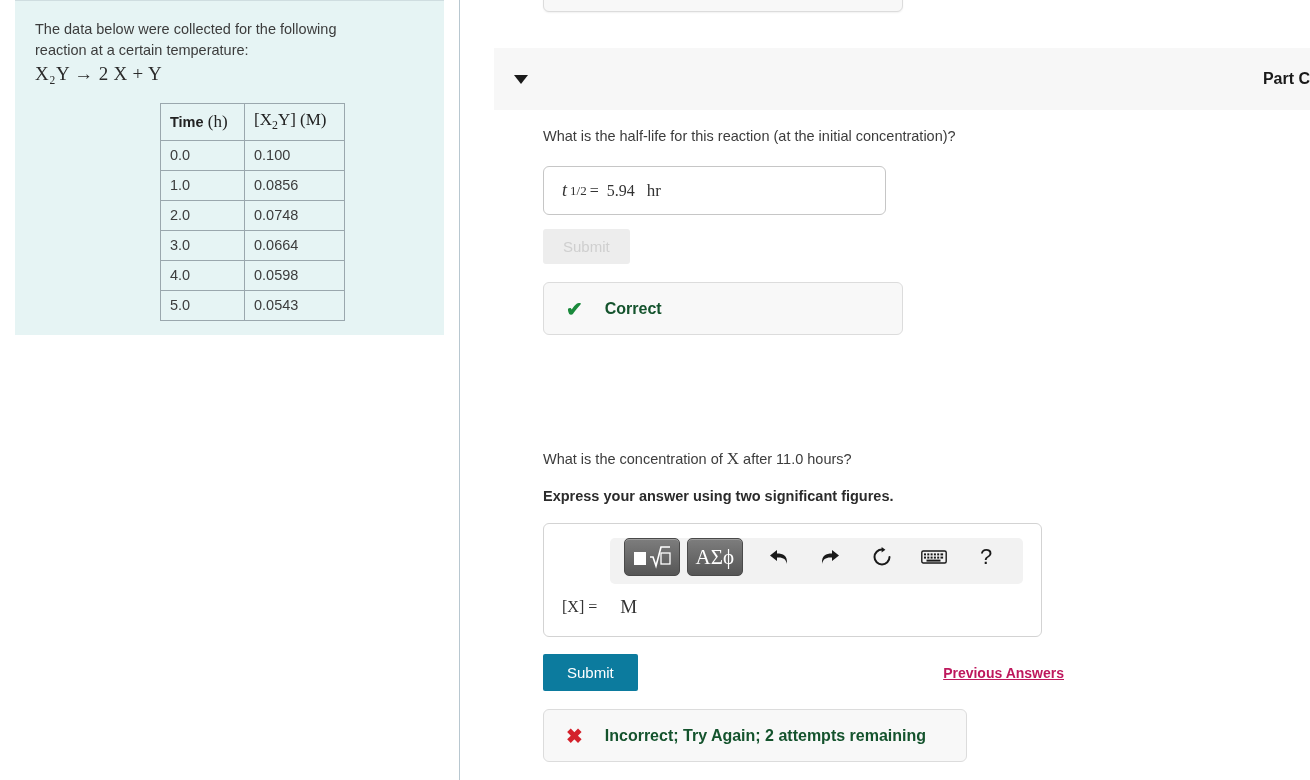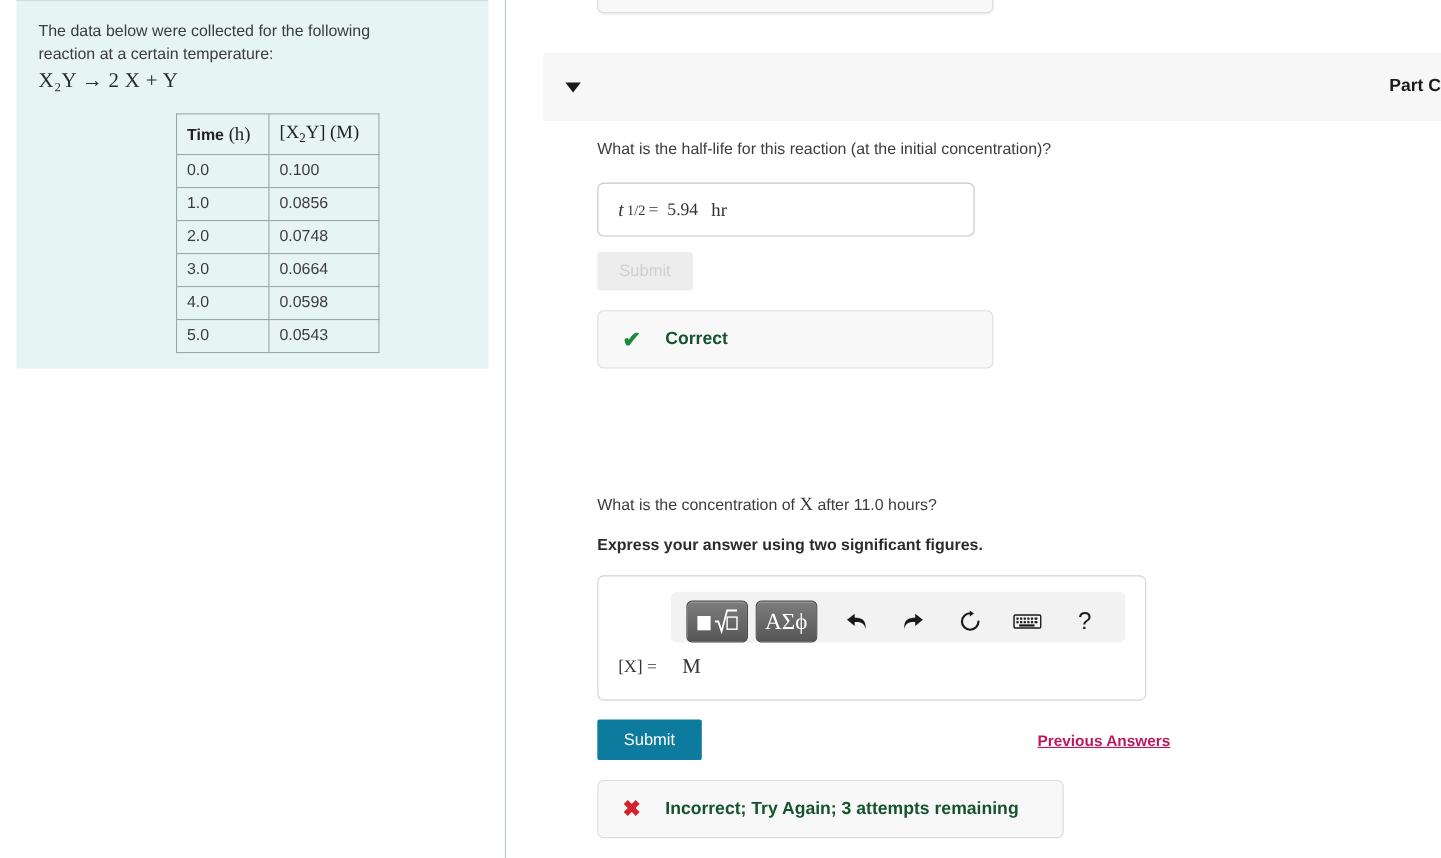--- a/index.html
+++ b/index.html
@@ -133,21 +133,21 @@
   .x-icon { color: #d4212b; font-size: 20px; font-weight: bold; margin-right: 22px; line-height: 1; }
 
   
   .entry-card {
     border: 1px solid #d3d3d3; border-radius: 6px;
     background: #fff; padding: 0;
   }
   .mathbar {
     margin: 14px 18px 0 66px;
     background: #f2f2f2; border-radius: 5px;
-    height: 46px; display: flex; align-items: flex-end; padding: 0 14px;
+    height: 46px; display: flex; align-items: flex-start; padding: 0 14px;
   }
   .mb-btn {
     width: 56px; height: 38px; border-radius: 5px;
     background: linear-gradient(#7d7d7d, #565656);
     border: 1px solid #4a4a4a;
     display: flex; align-items: center; justify-content: center;
     color: #fff; margin-right: 7px;
     box-shadow: inset 0 1px 0 rgba(255,255,255,.25);
     cursor: pointer;
   }
@@ -333,18 +333,18 @@
         </div>
       </div>
 
       <div style="display:flex;align-items:center;justify-content:space-between;width:521px;margin-top:17px;">
         <button class="btn-submit">Submit</button>
         <a class="prev-link">Previous Answers</a>
       </div>
 
       <div class="feedback" style="width:424px;margin-top:18px;">
         <span class="x-icon">✖</span>
-        <span class="fb-label">Incorrect; Try Again; 3 attempts remaining</span>
+        <span class="fb-label">Incorrect; Try Again; 2 attempts remaining</span>
       </div>
     </div>
 
   </div>
 </div>
 
 </body></html>

